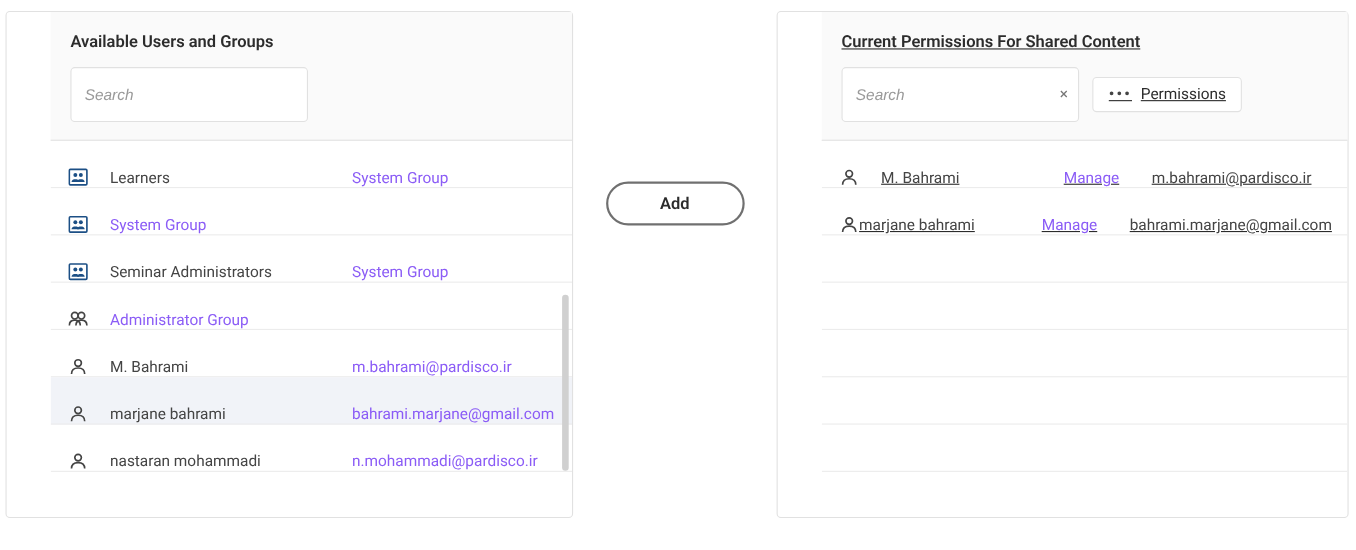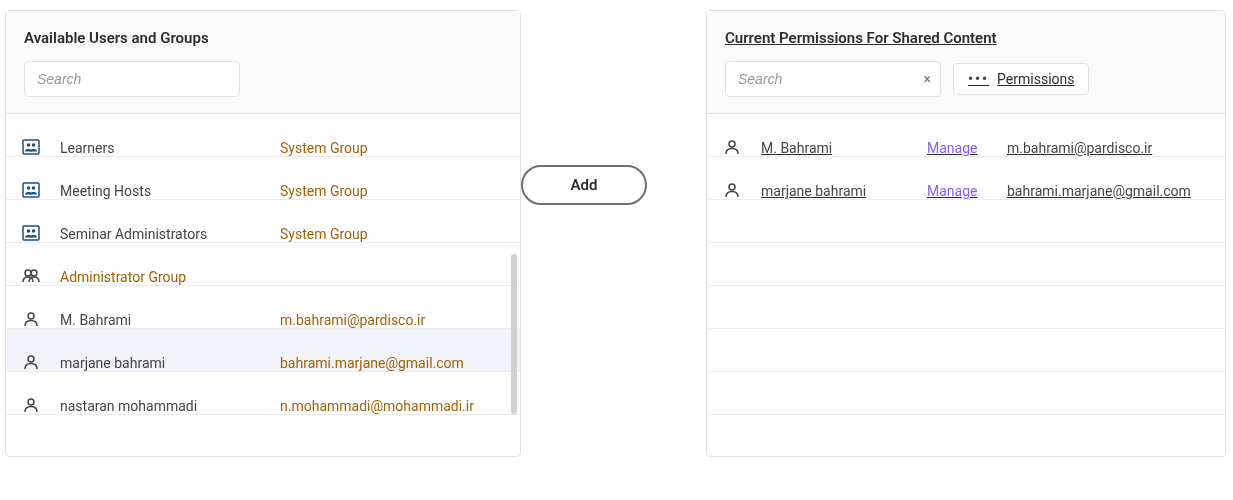--- a/index.html
+++ b/index.html
@@ -20,20 +20,21 @@
       display: flex;
       gap: 0;
       align-items: flex-start;
     }
     .panel {
       border: 1px solid #e1e1e1;
       border-radius: 4px;
       background: #ffffff;
       display: flex;
       flex-direction: column;
+      padding-left: 40px;
     }
     .left-panel {
       width: 516px;
     }
     .right-panel {
       width: 520px;
       text-decoration: underline;
     }
     .panel-header {
       background: #fafafa;
@@ -45,21 +46,21 @@
       font-size: 15px;
       color: #2c2c2c;
       margin-bottom: 14px;
     }
     .search-wrap {
       position: relative;
       display: inline-block;
     }
     .search-input {
       width: 216px;
-      height: 36px;
+      height: 50px;
       border: 1px solid #e1e1e1;
       border-radius: 4px;
       padding: 0 30px 0 12px;
       font-size: 14px;
       font-style: italic;
       color: #0f172a;
       background: #ffffff;
       outline: none;
     }
     .search-input::placeholder {
@@ -134,21 +135,21 @@
       width: 38px;
       display: flex;
       align-items: center;
     }
     .name-col {
       flex: 0 0 220px;
       color: #444;
     }
     .detail-col {
       flex: 1;
-      color: #a16207;
+      color: #8b5cf6;
     }
     .right-panel .name-col {
       flex: 0 0 150px;
     }
     .right-panel .permission-col {
       flex: 0 0 80px;
       color: #8b5cf6;
       margin-left: 16px;
     }
     .right-panel .email-col {
@@ -158,21 +159,21 @@
     .icon-wrap {
       width: 18px;
       height: 18px;
       display: inline-flex;
       align-items: center;
       justify-content: center;
     }
     .middle {
       width: 185px;
       display: flex;
-      flex-direction: row;
+      flex-direction: column;
       align-items: center;
       padding-top: 155px;
       gap: 12px;
     }
     .btn {
       width: 126px;
       height: 40px;
       border-radius: 20px;
       font-size: 15px;
       font-weight: 600;
@@ -227,21 +228,20 @@
               <span class="icon-wrap">
                 <svg width="18" height="18" viewBox="0 0 18 18">
                   <rect x="1" y="2" width="16" height="14" rx="1" fill="none" stroke="#1c4f85" stroke-width="1.5"></rect>
                   <circle cx="6.5" cy="7" r="1.8" fill="#1c4f85"></circle>
                   <circle cx="11.5" cy="7" r="1.8" fill="#1c4f85"></circle>
                   <path d="M3 13.5 C3 11.5 5 11 6.5 11 C8 11 10 11.5 10 13.5" fill="#1c4f85"></path>
                   <path d="M8 13.5 C8 11.5 10 11 11.5 11 C13 11 15 11.5 15 13.5" fill="#1c4f85"></path>
                 </svg>
               </span>
             </div>
-            <div class="name-col">Meeting Hosts</div>
             <div class="detail-col">System Group</div>
           </div>
           <div class="row">
             <div class="icon-col">
               <span class="icon-wrap">
                 <svg width="18" height="18" viewBox="0 0 18 18">
                   <rect x="1" y="2" width="16" height="14" rx="1" fill="none" stroke="#1c4f85" stroke-width="1.5"></rect>
                   <circle cx="6.5" cy="7" r="1.8" fill="#1c4f85"></circle>
                   <circle cx="11.5" cy="7" r="1.8" fill="#1c4f85"></circle>
                   <path d="M3 13.5 C3 11.5 5 11 6.5 11 C8 11 10 11.5 10 13.5" fill="#1c4f85"></path>
@@ -292,21 +292,21 @@
           <div class="row">
             <div class="icon-col">
               <span class="icon-wrap">
                 <svg width="16" height="16" viewBox="0 0 16 16">
                   <circle cx="8" cy="5" r="3" fill="none" stroke="#444" stroke-width="1.5"></circle>
                   <path d="M2 15 C2 10.5 5 9.5 8 9.5 C11 9.5 14 10.5 14 15" fill="none" stroke="#444" stroke-width="1.5"></path>
                 </svg>
               </span>
             </div>
             <div class="name-col">nastaran mohammadi</div>
-            <div class="detail-col">n.mohammadi@mohammadi.ir</div>
+            <div class="detail-col">n.mohammadi@pardisco.ir</div>
           </div>
         </div>
       <div class="scrollbar-fake"></div>
     </div>
   </div>
 
   <div class="middle">
     <div class="btn btn-add">Add</div>
   </div>
 

